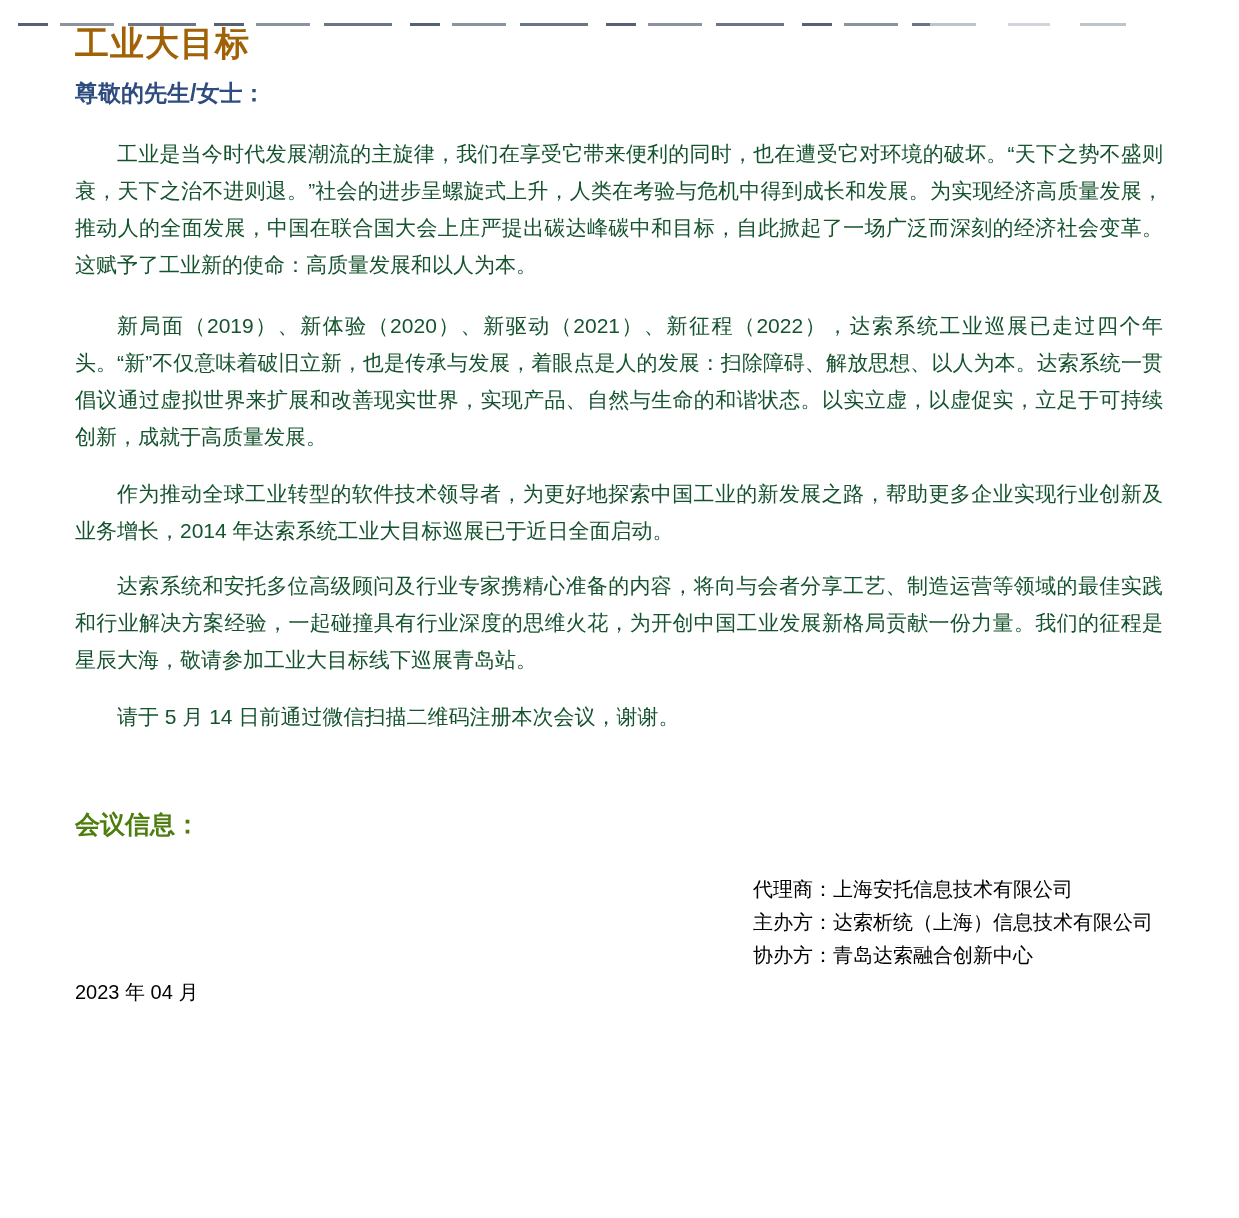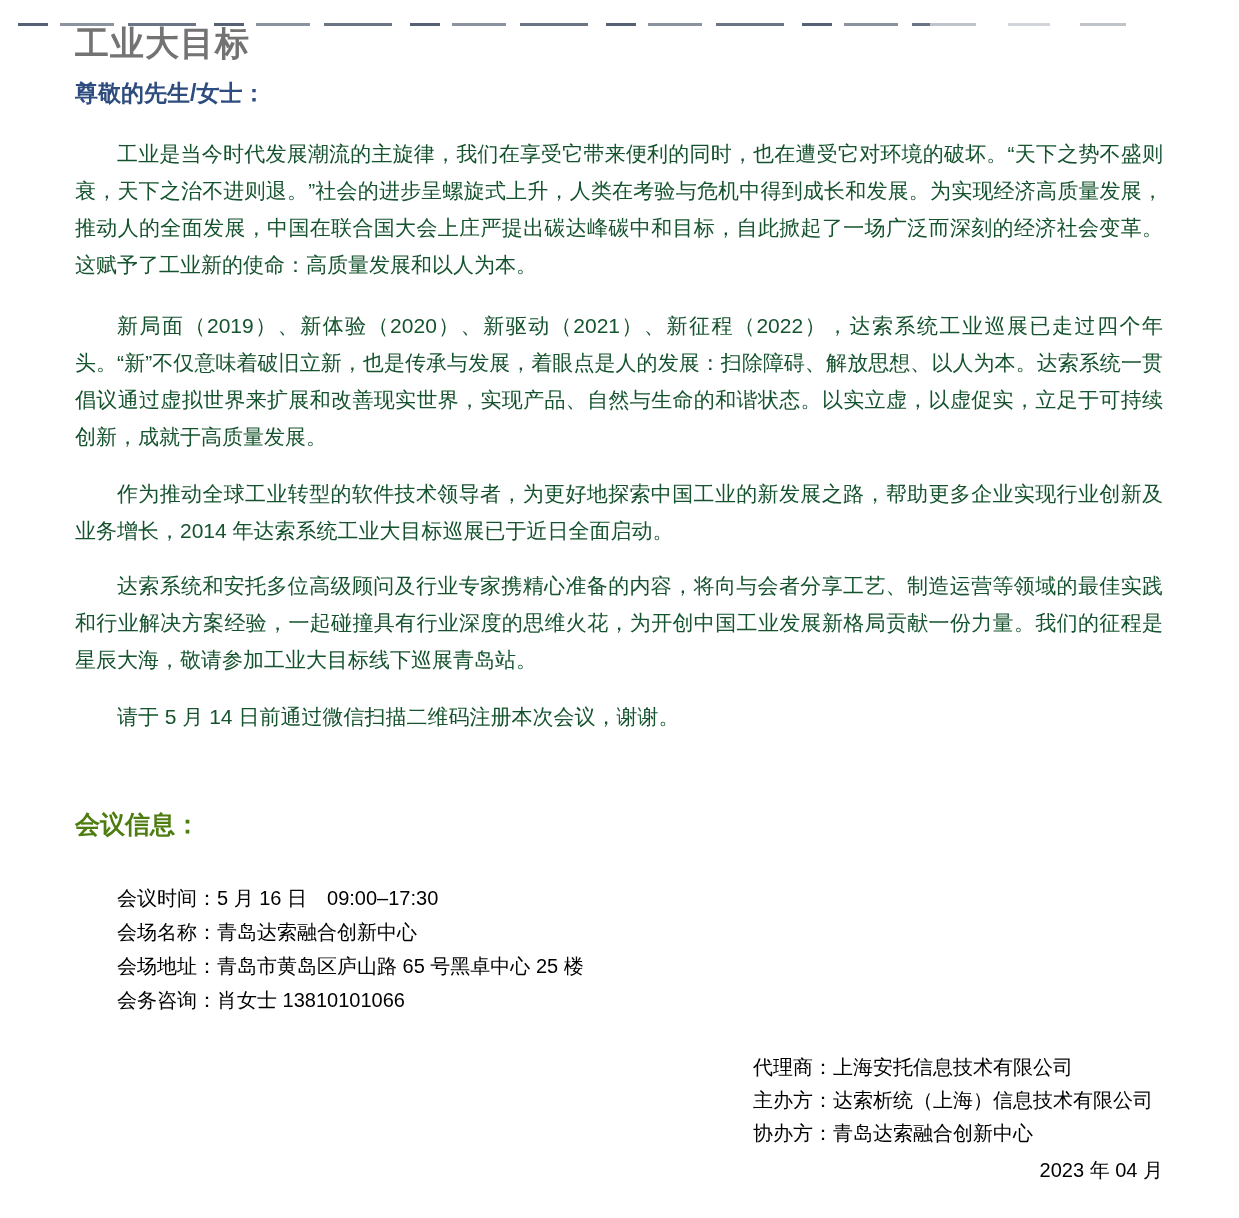--- a/index.html
+++ b/index.html
@@ -31,21 +31,21 @@
     left: 930px; width: 225px;
     background: repeating-linear-gradient(90deg,
       rgba(44,58,82,0.30) 0 46px, rgba(44,58,82,0) 46px 78px,
       rgba(44,58,82,0.22) 78px 120px, rgba(44,58,82,0) 120px 150px);
   }
   .doc-title {
     margin-top: 23px;
     font-size: 34px;
     line-height: 40px;
     font-weight: 700;
-    color: #737373;
+    color: #a16207;
     letter-spacing: 1px;
   }
   .salutation {
     margin-top: 16px;
     font-size: 23px;
     line-height: 28px;
     font-weight: 700;
     color: #2e4c7e;
   }
   .body-text p {
@@ -87,21 +87,21 @@
     font-size: 20px;
     line-height: 33px;
     font-weight: 500;
     white-space: nowrap;
   }
   .doc-date {
     margin-top: 8px;
     font-size: 20px;
     line-height: 24px;
     font-weight: 500;
-    text-align: right;
+    text-align: left;
   }
 </style>
 </head>
 <body>
 
 <div class="page">
 
   <div class="top-clip seg-a"></div>
   <div class="top-clip seg-b"></div>
 
@@ -112,26 +112,20 @@
   <div class="body-text">
     <p class="para-1">工业是当今时代发展潮流的主旋律，我们在享受它带来便利的同时，也在遭受它对环境的破坏。“天下之势不盛则衰，天下之治不进则退。”社会的进步呈螺旋式上升，人类在考验与危机中得到成长和发展。为实现经济高质量发展，推动人的全面发展，中国在联合国大会上庄严提出碳达峰碳中和目标，自此掀起了一场广泛而深刻的经济社会变革。这赋予了工业新的使命：高质量发展和以人为本。</p>
     <p class="para-2">新局面（2019）、新体验（2020）、新驱动（2021）、新征程（2022），达索系统工业巡展已走过四个年头。“新”不仅意味着破旧立新，也是传承与发展，着眼点是人的发展：扫除障碍、解放思想、以人为本。达索系统一贯倡议通过虚拟世界来扩展和改善现实世界，实现产品、自然与生命的和谐状态。以实立虚，以虚促实，立足于可持续创新，成就于高质量发展。</p>
     <p class="para-3">作为推动全球工业转型的软件技术领导者，为更好地探索中国工业的新发展之路，帮助更多企业实现行业创新及业务增长，2014 年达索系统工业大目标巡展已于近日全面启动。</p>
     <p class="para-4">达索系统和安托多位高级顾问及行业专家携精心准备的内容，将向与会者分享工艺、制造运营等领域的最佳实践和行业解决方案经验，一起碰撞具有行业深度的思维火花，为开创中国工业发展新格局贡献一份力量。我们的征程是星辰大海，敬请参加工业大目标线下巡展青岛站。</p>
     <p class="para-5">请于 5 月 14 日前通过微信扫描二维码注册本次会议，谢谢。</p>
   </div>
 
   <h2 class="meeting-heading">会议信息：</h2>
 
-  <ul class="meeting-list">
-    <li><span>会议时间：</span><span>5 月 16 日　09:00–17:30</span></li>
-    <li><span>会场名称：</span><span>青岛达索融合创新中心</span></li>
-    <li><span>会场地址：</span><span>青岛市黄岛区庐山路 65 号黑卓中心 25 楼</span></li>
-    <li><span>会务咨询：</span><span>肖女士 13810101066</span></li>
-  </ul>
 
   <div class="organizer-block">
     <div class="org-line"><span>代理商：</span><span>上海安托信息技术有限公司</span></div>
     <div class="org-line"><span>主办方：</span><span>达索析统（上海）信息技术有限公司</span></div>
     <div class="org-line"><span>协办方：</span><span>青岛达索融合创新中心</span></div>
   </div>
 
   <div class="doc-date">2023 年 04 月</div>
 
 </div>

